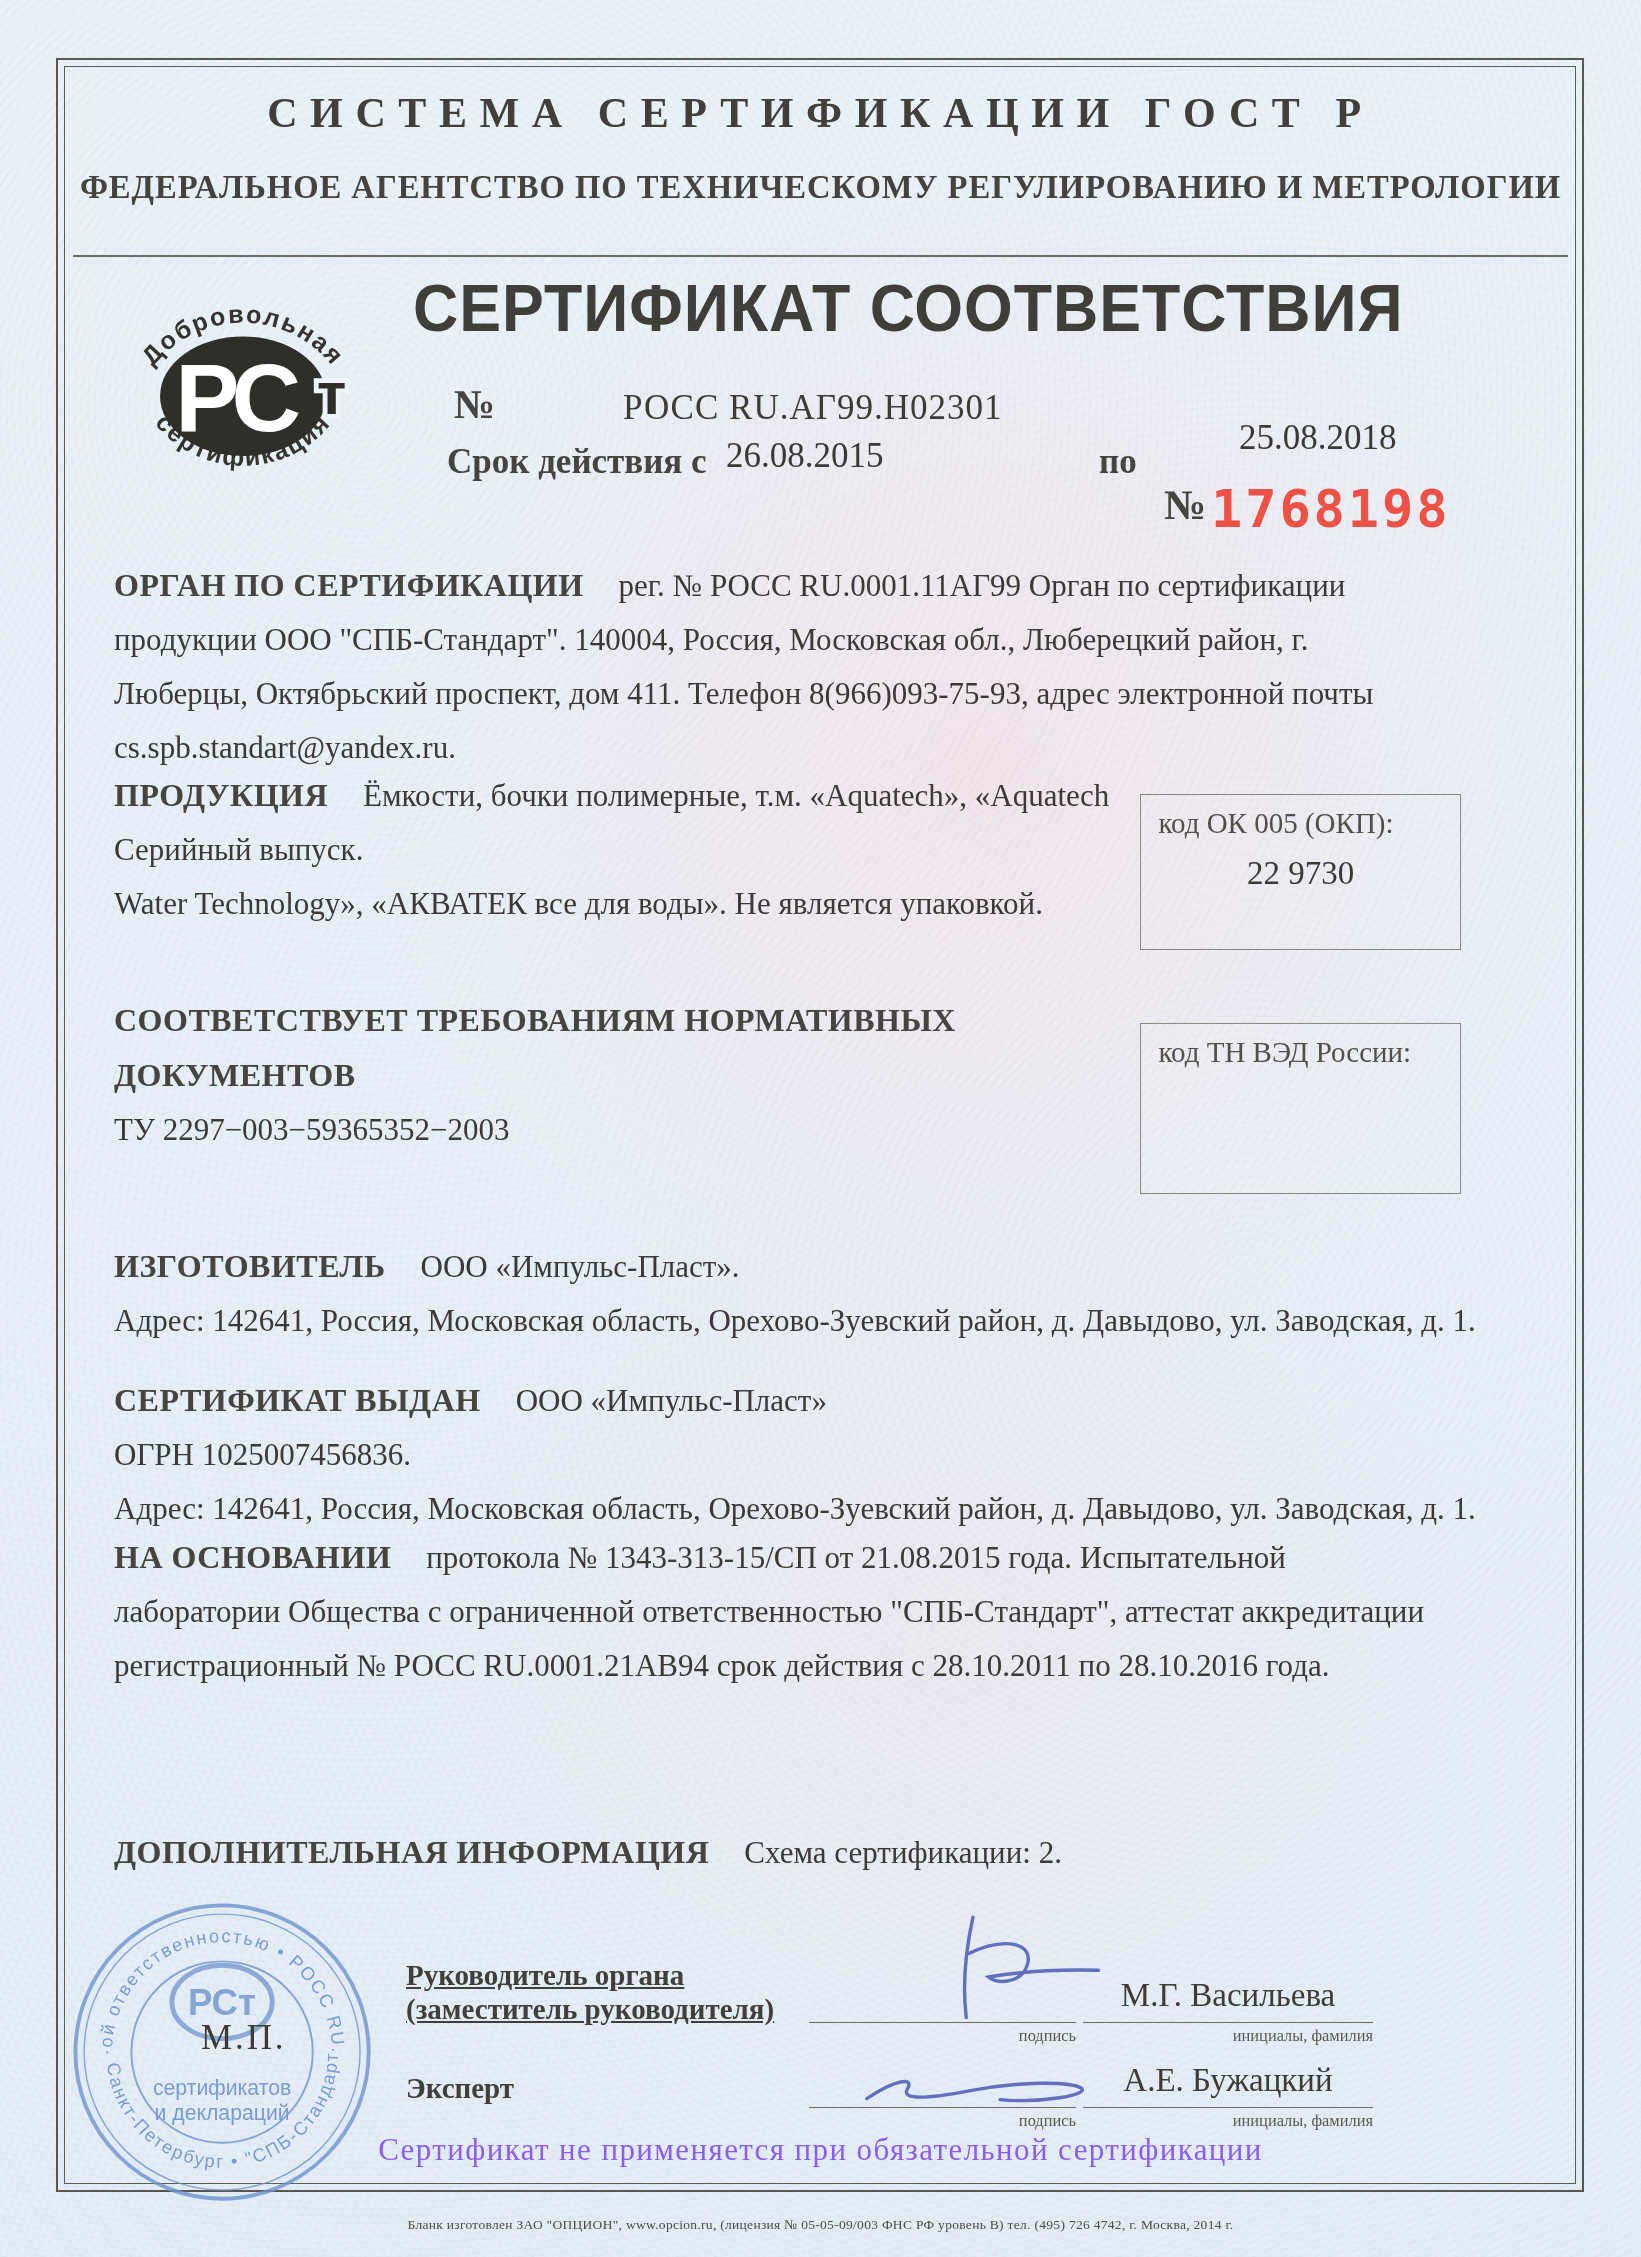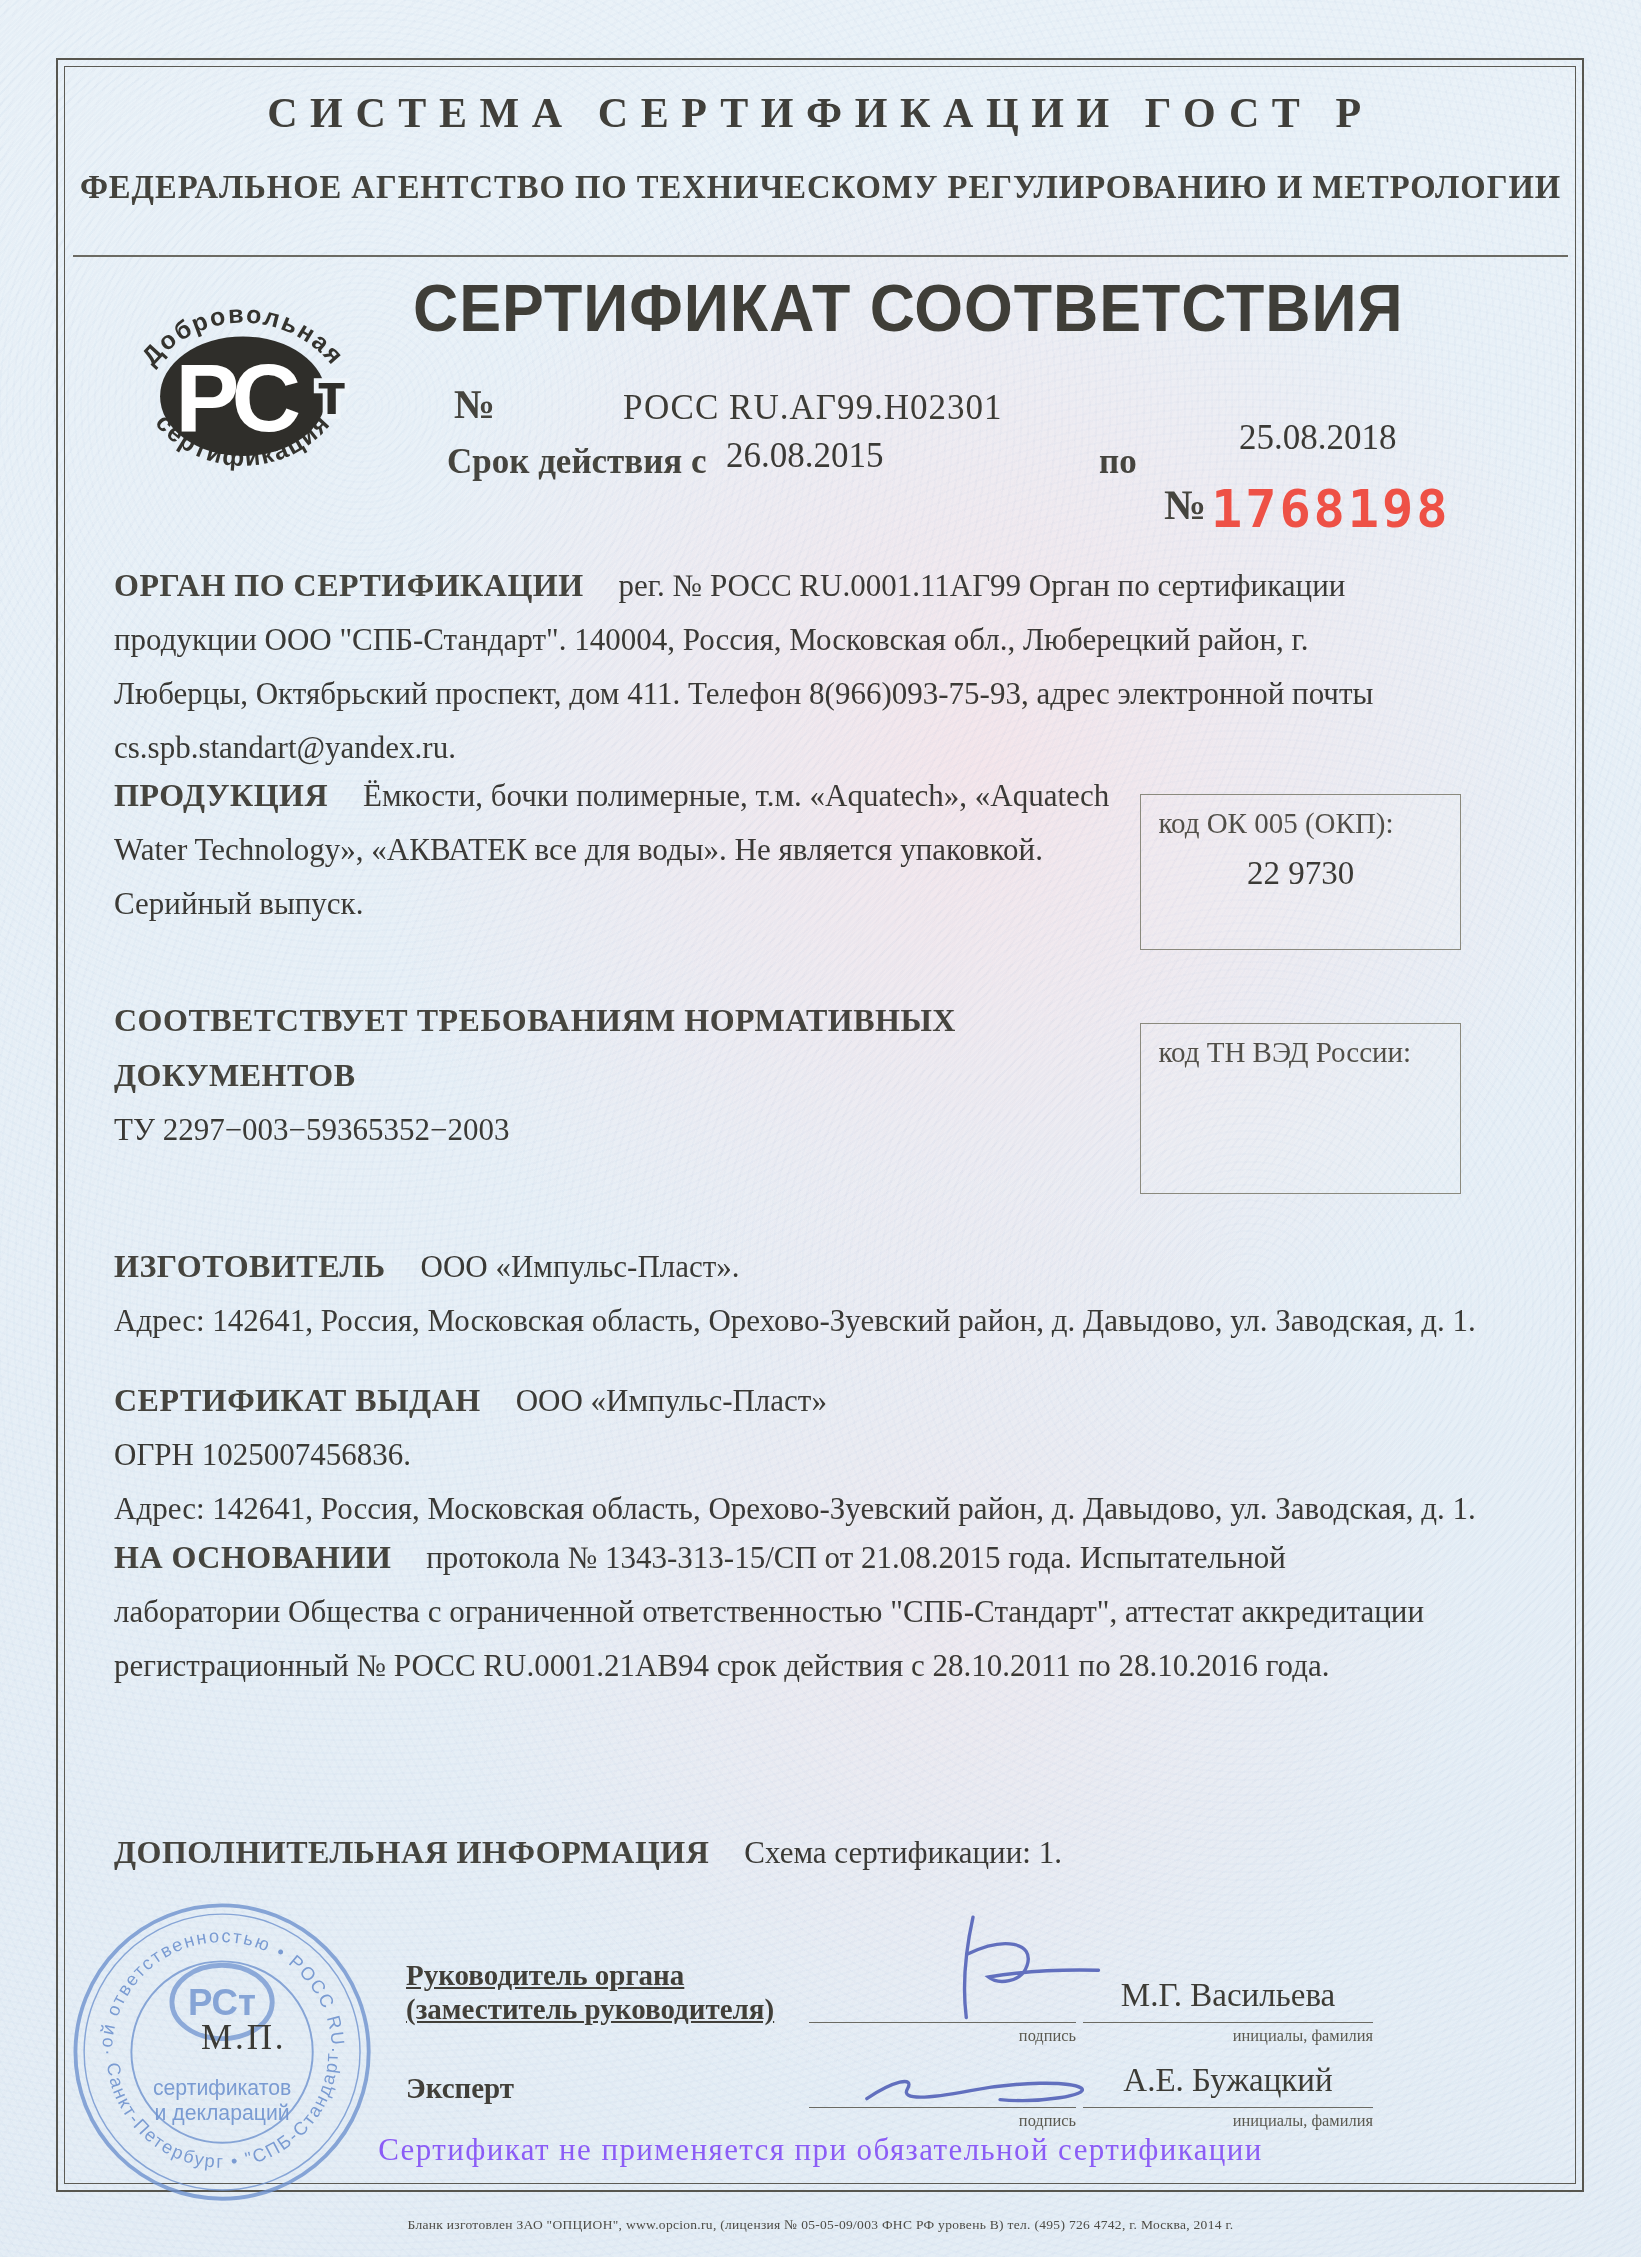--- a/index.html
+++ b/index.html
@@ -94,22 +94,22 @@
 
 <div class="abs section" style="top:558px">
   <div><span class="sec-label">ОРГАН ПО СЕРТИФИКАЦИИ</span><span class="sec-inline">рег. № РОСС RU.0001.11АГ99 Орган по сертификации</span></div>
   <div>продукции ООО "СПБ-Стандарт". 140004, Россия, Московская обл., Люберецкий район, г.</div>
   <div>Люберцы, Октябрьский проспект, дом 411. Телефон 8(966)093-75-93, адрес электронной почты</div>
   <div>cs.spb.standart@yandex.ru.</div>
 </div>
 
 <div class="abs section" style="top:768px;width:1072px">
   <div><span class="sec-label">ПРОДУКЦИЯ</span><span class="sec-inline">Ёмкости, бочки полимерные, т.м. «Aquatech», «Aquatech</span></div>
+  <div>Серийный выпуск.</div>
   <div>Water Technology», «АКВАТЕК все для воды». Не является упаковкой.</div>
-  <div>Серийный выпуск.</div>
 </div>
 
 <div class="abs code-box" style="top:794px;height:154px">
   <div class="code-label">код ОК 005 (ОКП):</div>
   <div class="code-value">22 9730</div>
 </div>
 
 <div class="abs section" style="top:993px;width:1072px">
   <div><span class="sec-label">СООТВЕТСТВУЕТ ТРЕБОВАНИЯМ НОРМАТИВНЫХ ДОКУМЕНТОВ</span></div>
   <div>ТУ 2297−003−59365352−2003</div>
@@ -130,21 +130,21 @@
   <div>Адрес: 142641, Россия, Московская область, Орехово-Зуевский район, д. Давыдово, ул. Заводская, д. 1.</div>
 </div>
 
 <div class="abs section" style="top:1530px">
   <div><span class="sec-label">НА ОСНОВАНИИ</span><span class="sec-inline">протокола № 1343-313-15/СП от 21.08.2015 года. Испытательной</span></div>
   <div>лаборатории Общества с ограниченной ответственностью "СПБ-Стандарт", аттестат аккредитации</div>
   <div>регистрационный № РОСС RU.0001.21АВ94 срок действия с 28.10.2011 по 28.10.2016 года.</div>
 </div>
 
 <div class="abs section" style="top:1825px">
-  <div><span class="sec-label">ДОПОЛНИТЕЛЬНАЯ ИНФОРМАЦИЯ</span><span class="sec-inline">Схема сертификации: 1.</span></div>
+  <div><span class="sec-label">ДОПОЛНИТЕЛЬНАЯ ИНФОРМАЦИЯ</span><span class="sec-inline">Схема сертификации: 2.</span></div>
 </div>
 
 <svg class="abs" style="left:60px;top:1890px" width="328" height="328" viewBox="0 0 340 340">
   <g stroke="#6f93cf" fill="none" opacity="0.8">
     <circle cx="168" cy="168" r="152" stroke-width="4"></circle>
     <circle cx="168" cy="168" r="143" stroke-width="1.5"></circle>
     <circle cx="168" cy="168" r="94" stroke-width="2"></circle>
   </g>
   <defs>
     <path id="stTop" d="M 54 168 A 114 114 0 0 1 282 168"></path>

